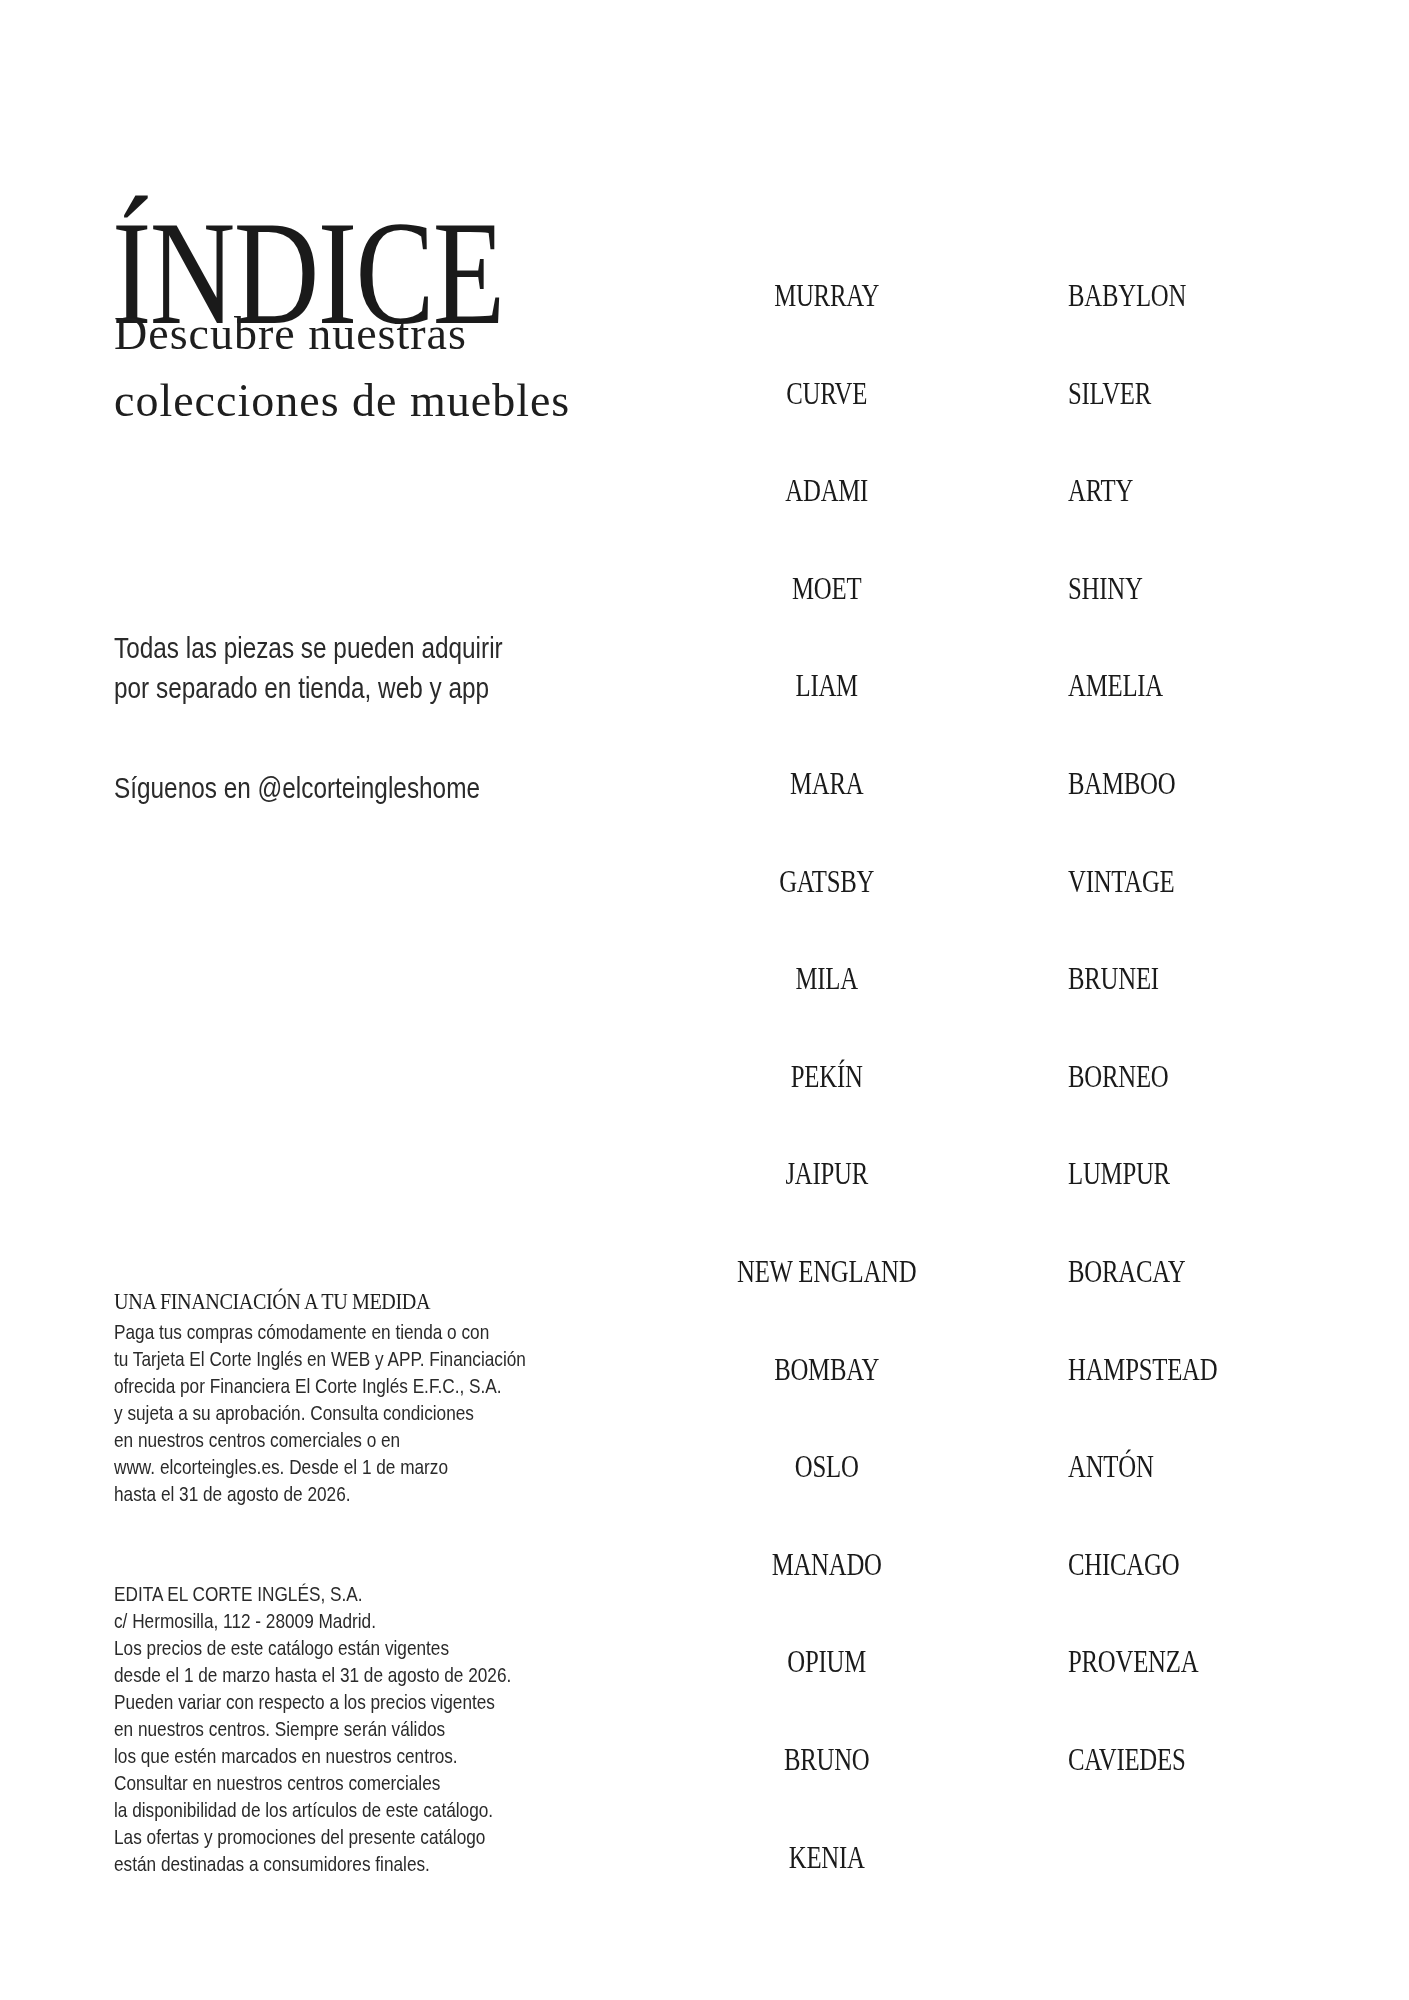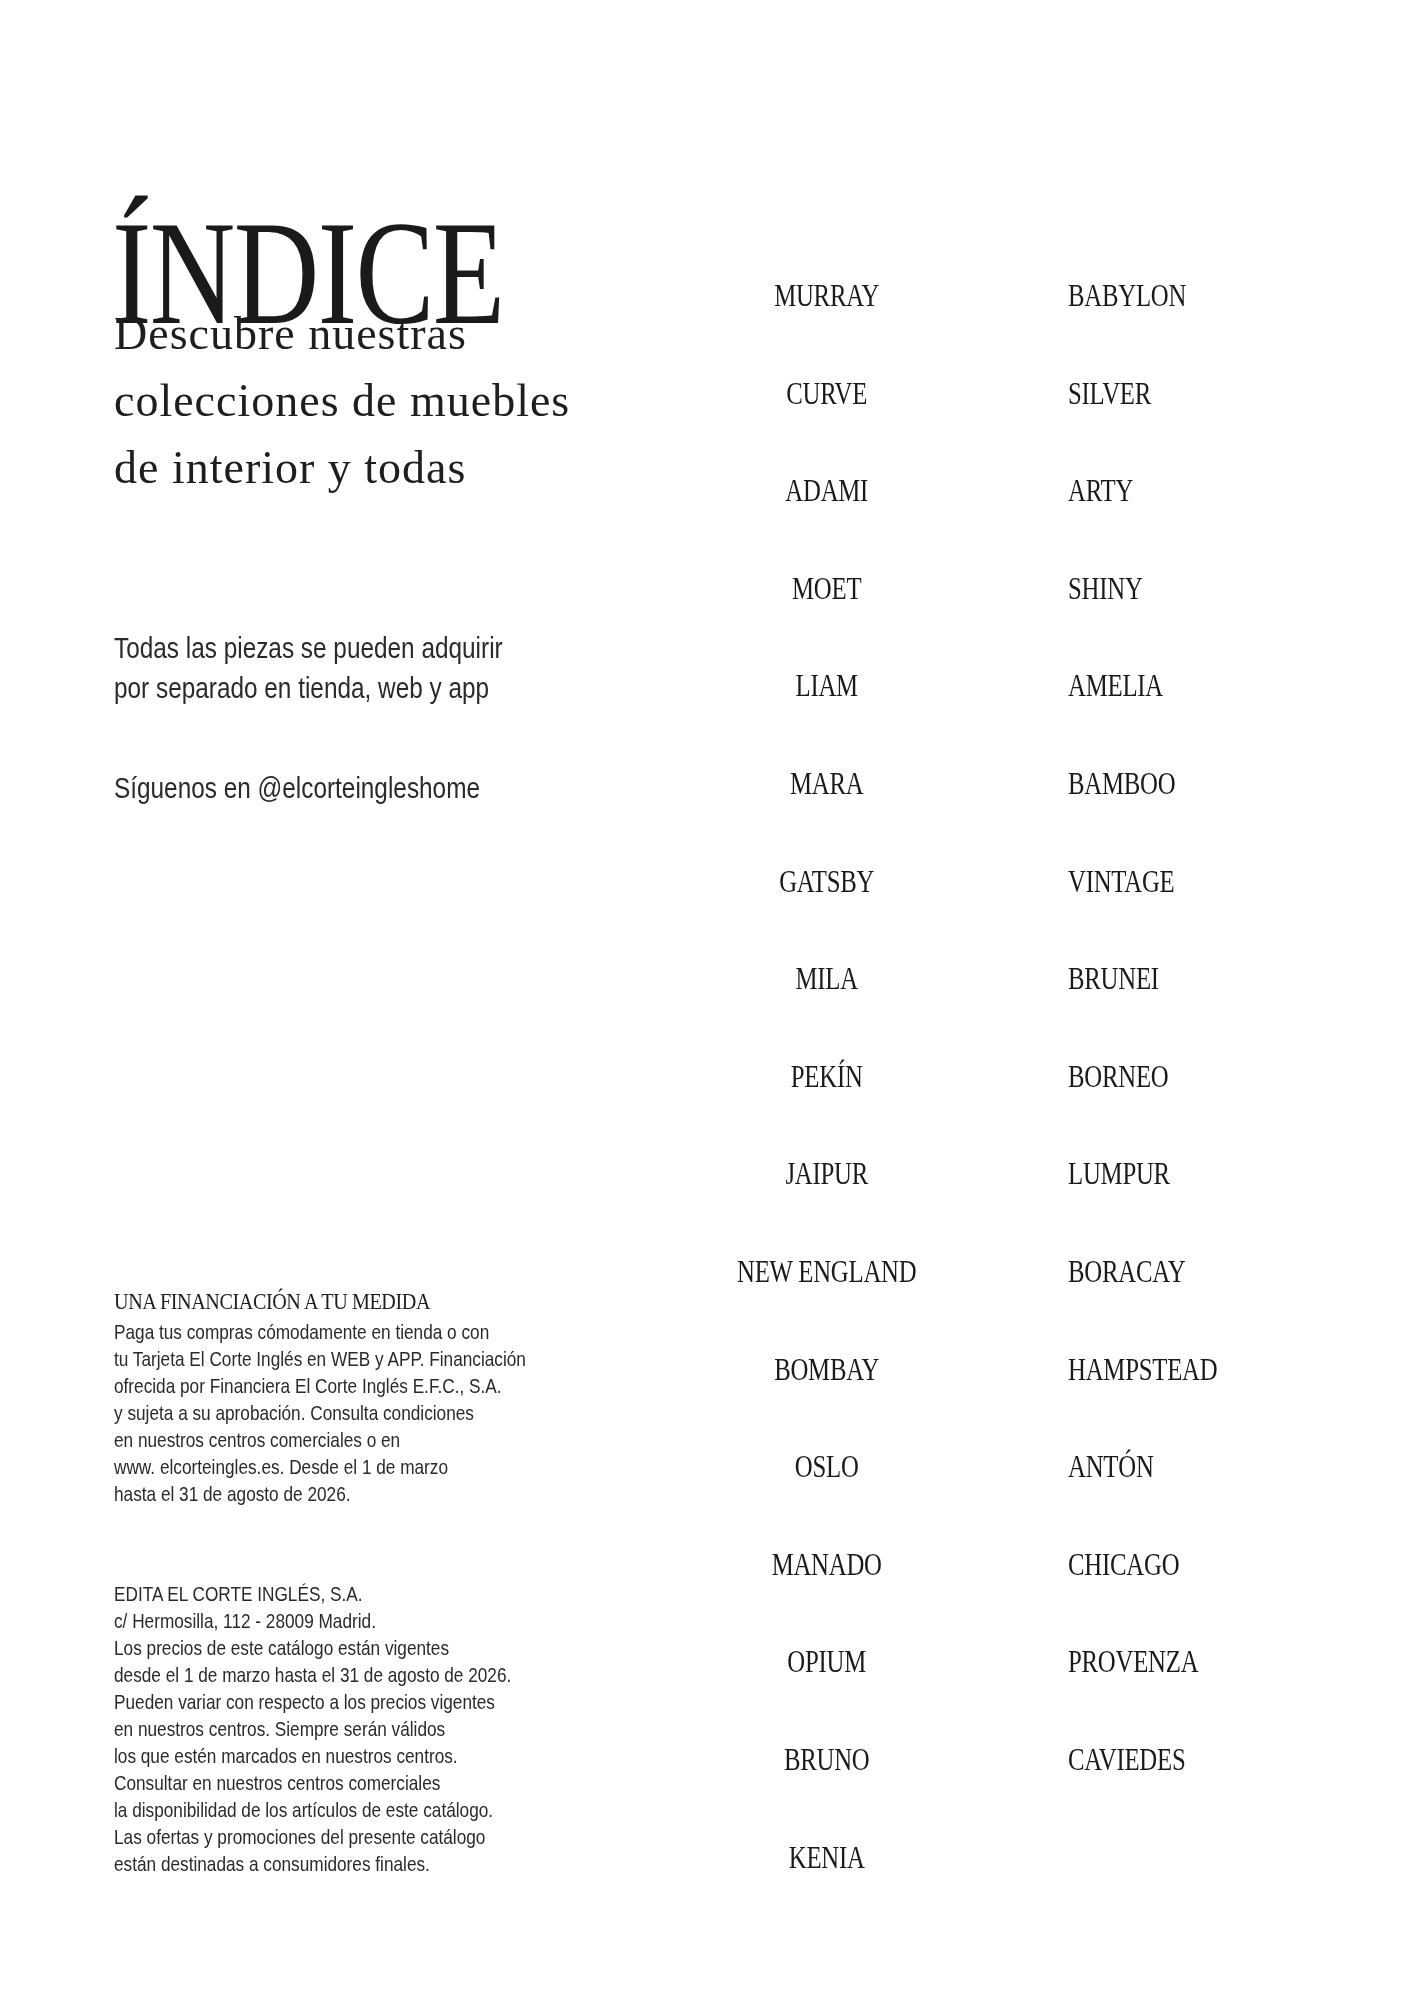--- a/index.html
+++ b/index.html
@@ -81,21 +81,20 @@
   }
 </style>
 </head>
 <body>
 
 <h1 class="abs title">ÍNDICE</h1>
 
 <div class="abs intro">
   <div>Descubre nuestras</div>
   <div>colecciones de muebles</div>
-  <div>de interior y todas</div>
 </div>
 
 <div class="abs sans pieces">
   <div>Todas las piezas se pueden adquirir</div>
   <div>por separado en tienda, web y app</div>
 </div>
 
 <div class="abs sans follow">Síguenos en @elcorteingleshome</div>
 
 <div class="abs fin-title">UNA FINANCIACIÓN A TU MEDIDA</div>

